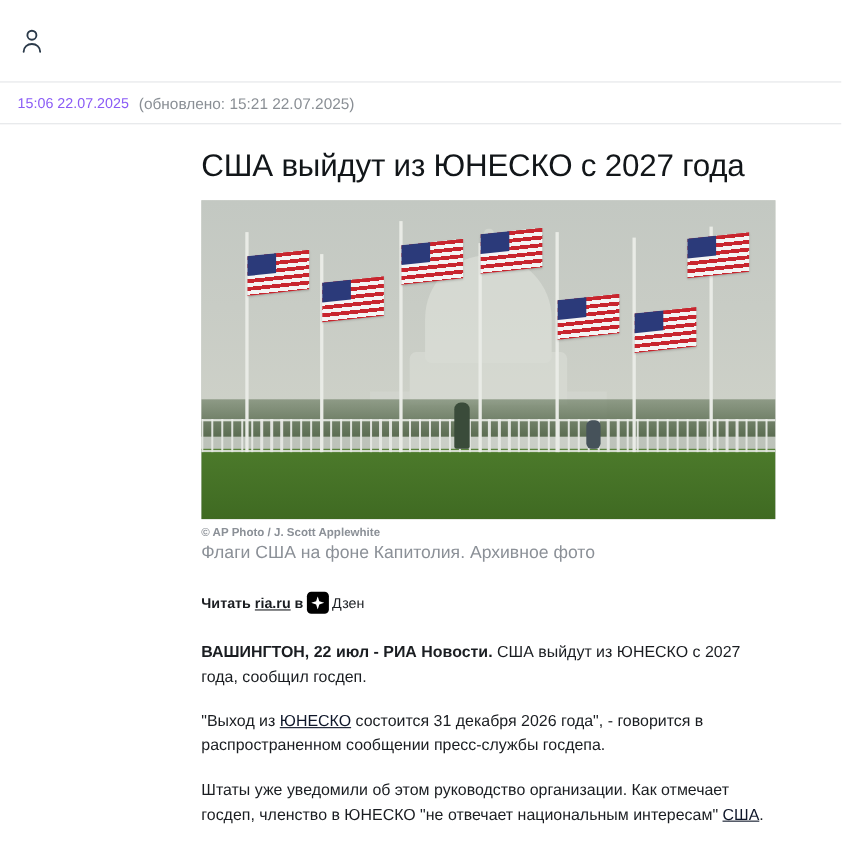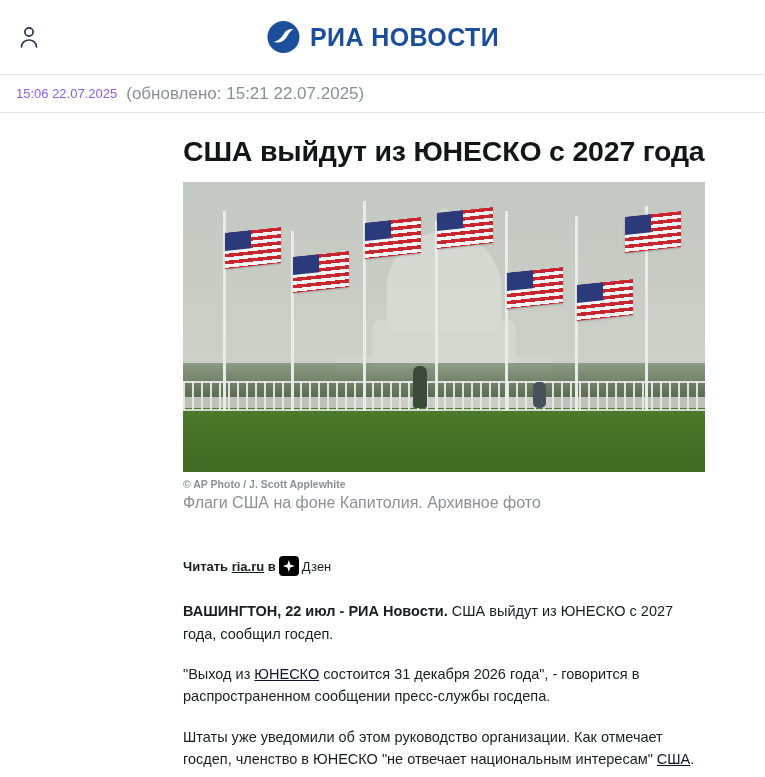--- a/index.html
+++ b/index.html
@@ -58,37 +58,37 @@
     align-items: center;
     padding-left: 16px;
     background: #ffffff;
   }
   .datestrip .dt {
     font-size: 13px;
     color: #8b5cf6;
     white-space: nowrap;
   }
   .datestrip .dt-upd {
-    font-size: 17px;
+    font-size: 14px;
     color: #8a8f95;
     margin-left: 9px;
     white-space: nowrap;
   }
 
   
   .content {
     position: relative;
     padding-left: 183px;
     padding-right: 24px;
     padding-top: 22px;
   }
   .article-title {
     font-size: 28.5px;
     line-height: 1.16;
-    font-weight: bold;
+    font-weight: normal;
     color: #121619;
     margin: 0 0 14px 0;
     letter-spacing: -0.2px;
   }
   .article-subtitle {
     font-size: 13px;
     color: #55595e;
     margin: 0 0 18px 0;
   }
 
@@ -199,21 +199,21 @@
     font-weight: bold;
   }
   .photo-caption {
     font-size: 16px;
     color: #8b9097;
     margin-top: 4px;
   }
 
   
   .readon {
-    margin-top: 44px;
+    margin-top: 26px;
     display: flex;
     align-items: center;
     gap: 3px;
     font-size: 13px;
     font-weight: bold;
     color: #1a1d21;
   }
   .readon .ria-link { color: #1a1d21; }
   .readon .ria-link u { text-decoration: underline; }
   .zen-badge {
@@ -251,29 +251,20 @@
 <div class="page">
 
   <div class="header">
     <span class="user-icon">
       <svg width="22" height="26" viewBox="0 0 22 26" fill="none" xmlns="http://www.w3.org/2000/svg">
         <circle cx="11" cy="8" r="4.1" stroke="#2b3a4a" stroke-width="1.7"></circle>
         <path d="M3.5 23c0-4.1 3.4-7 7.5-7s7.5 2.9 7.5 7" stroke="#2b3a4a" stroke-width="1.7" stroke-linecap="round"></path>
       </svg>
     </span>
 
-    <div class="brand">
-      <span class="brand-mark">
-        <svg width="34" height="34" viewBox="0 0 34 34" xmlns="http://www.w3.org/2000/svg">
-          <circle cx="17" cy="17" r="16" fill="#1b4f9c"></circle>
-          <path d="M7 22c5-1 8-4.5 10.5-8.5C19.5 10 23 8.5 27 9c-3.5 2-5 5-7 8.5C17.5 21.5 12.5 23.5 7 22z" fill="#ffffff"></path>
-        </svg>
-      </span>
-      <span class="brand-text">РИА НОВОСТИ</span>
-    </div>
   </div>
 
   <div class="datestrip">
     <span class="dt">15:06 22.07.2025</span>
     <span class="dt-upd">(обновлено: 15:21 22.07.2025)</span>
   </div>
 
   <div class="content">
 
     <h1 class="article-title">США выйдут из ЮНЕСКО с 2027 года</h1>

